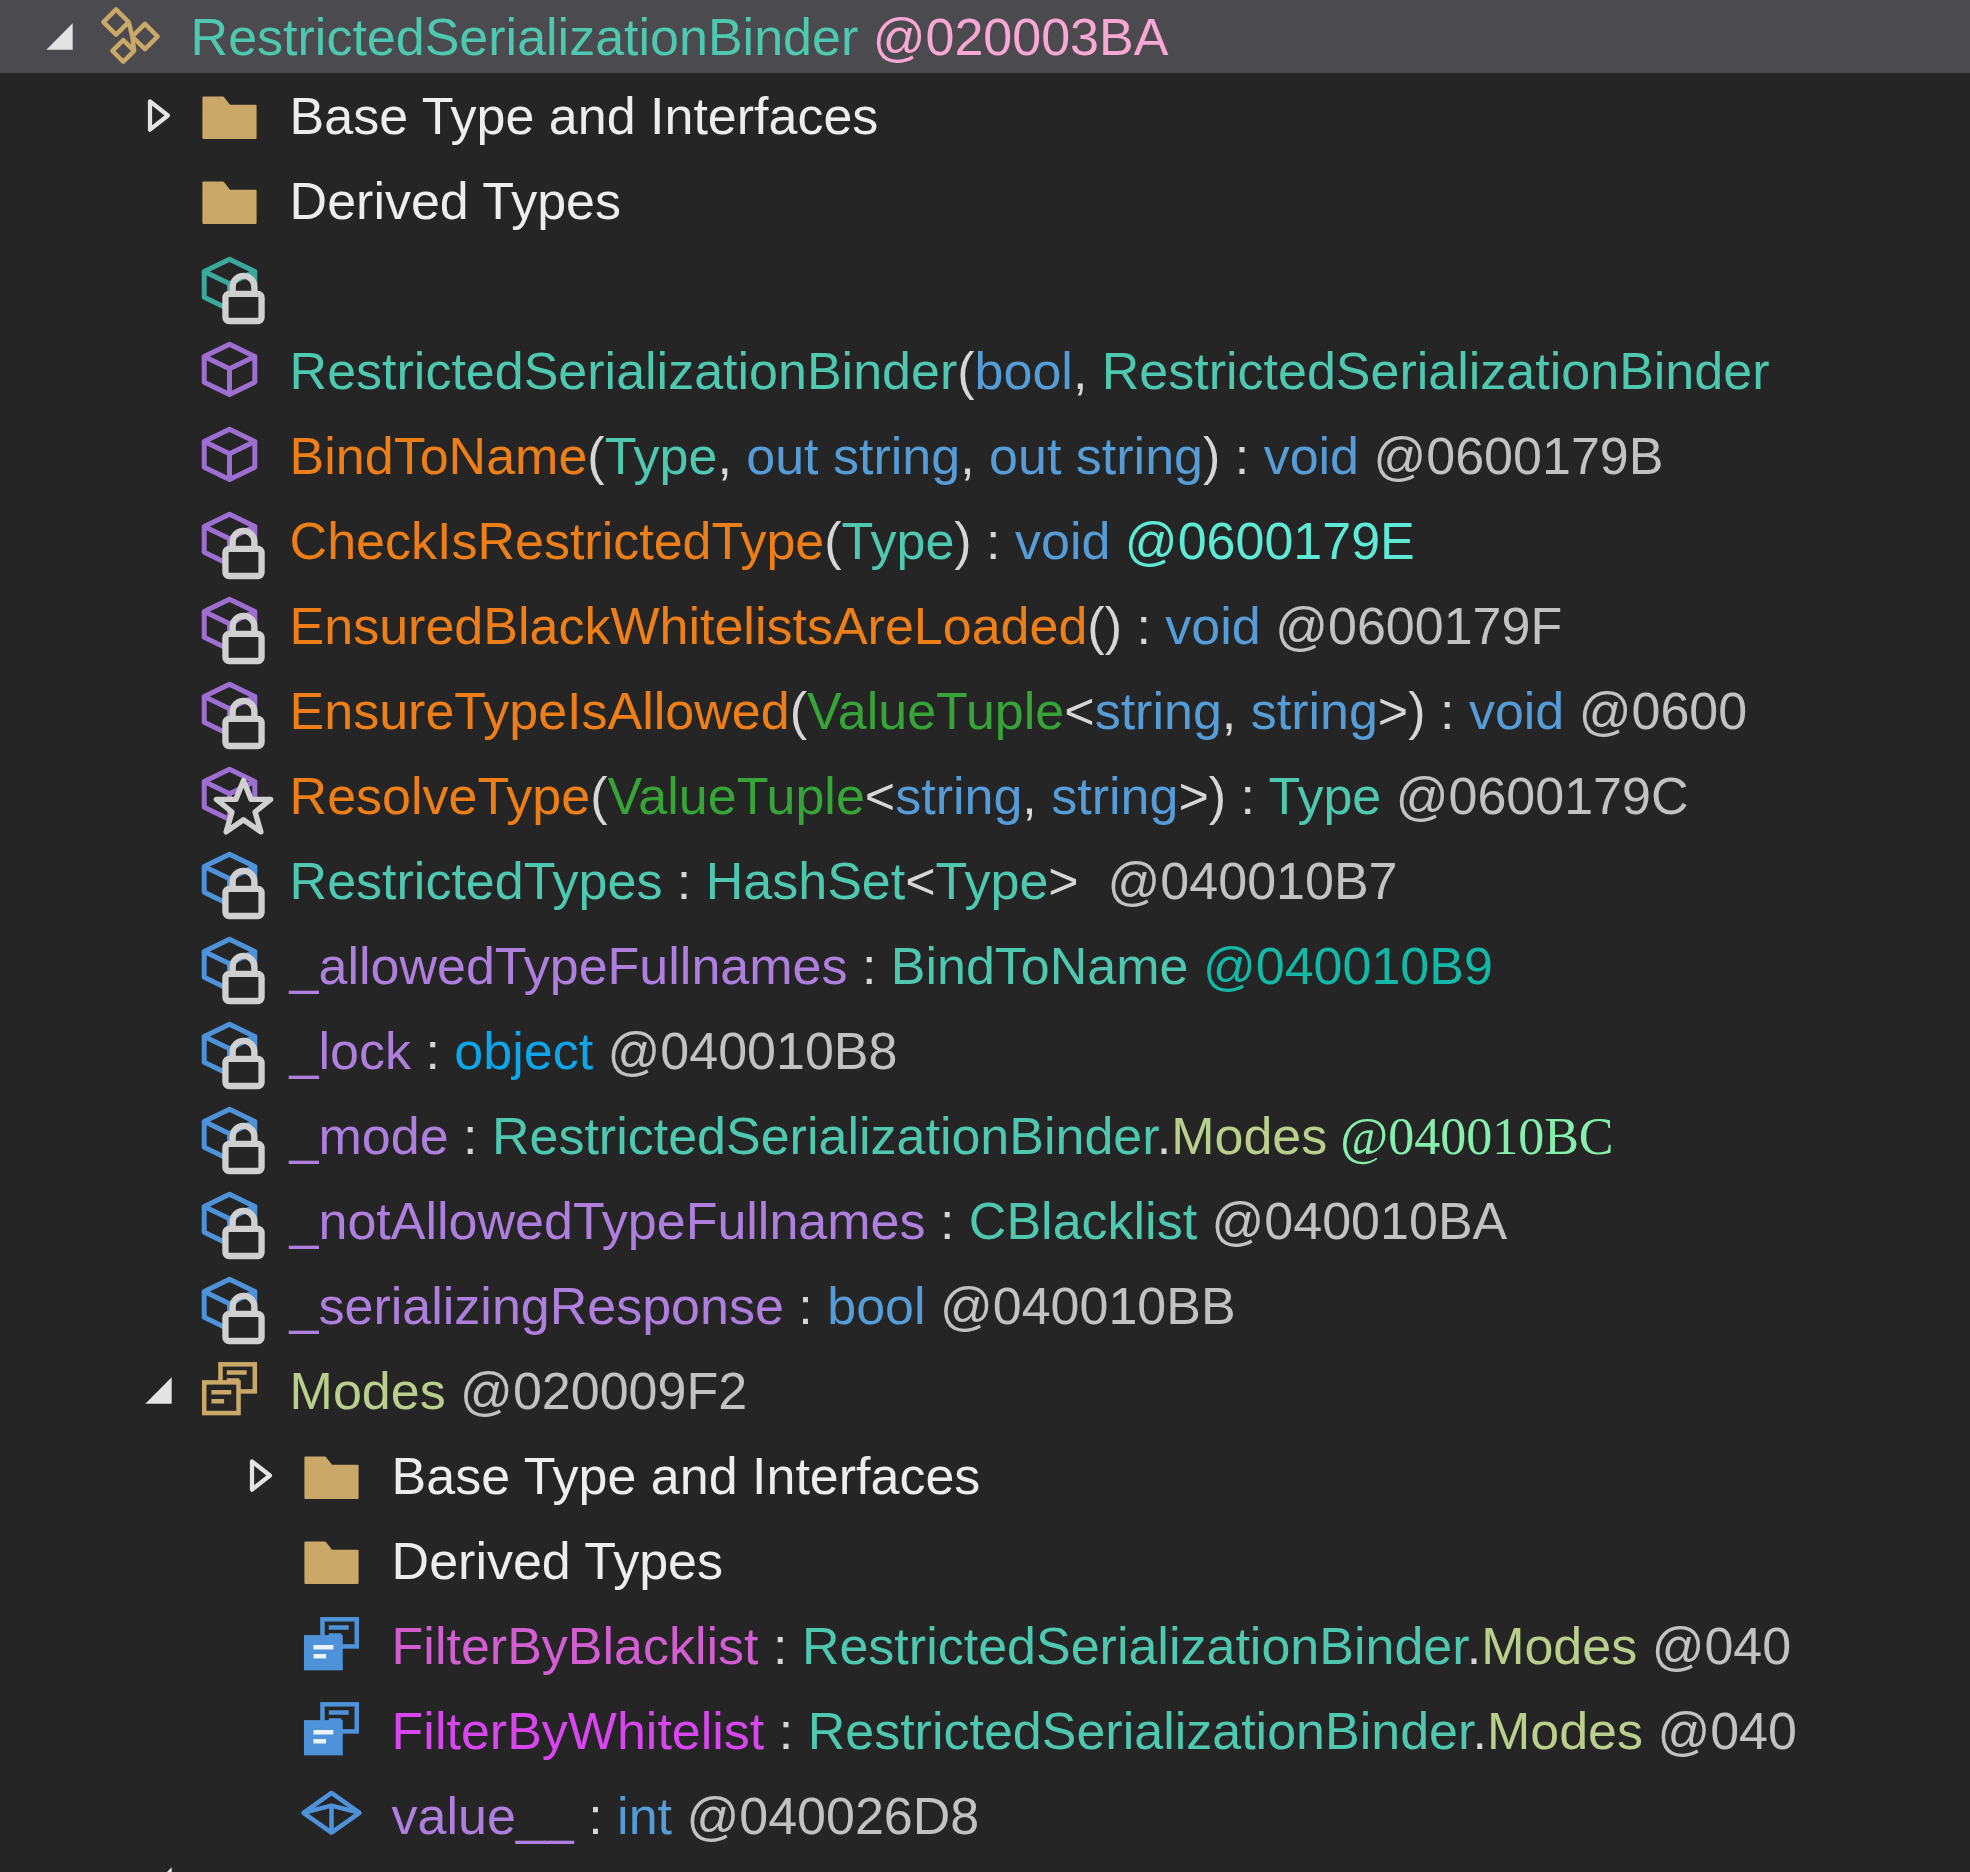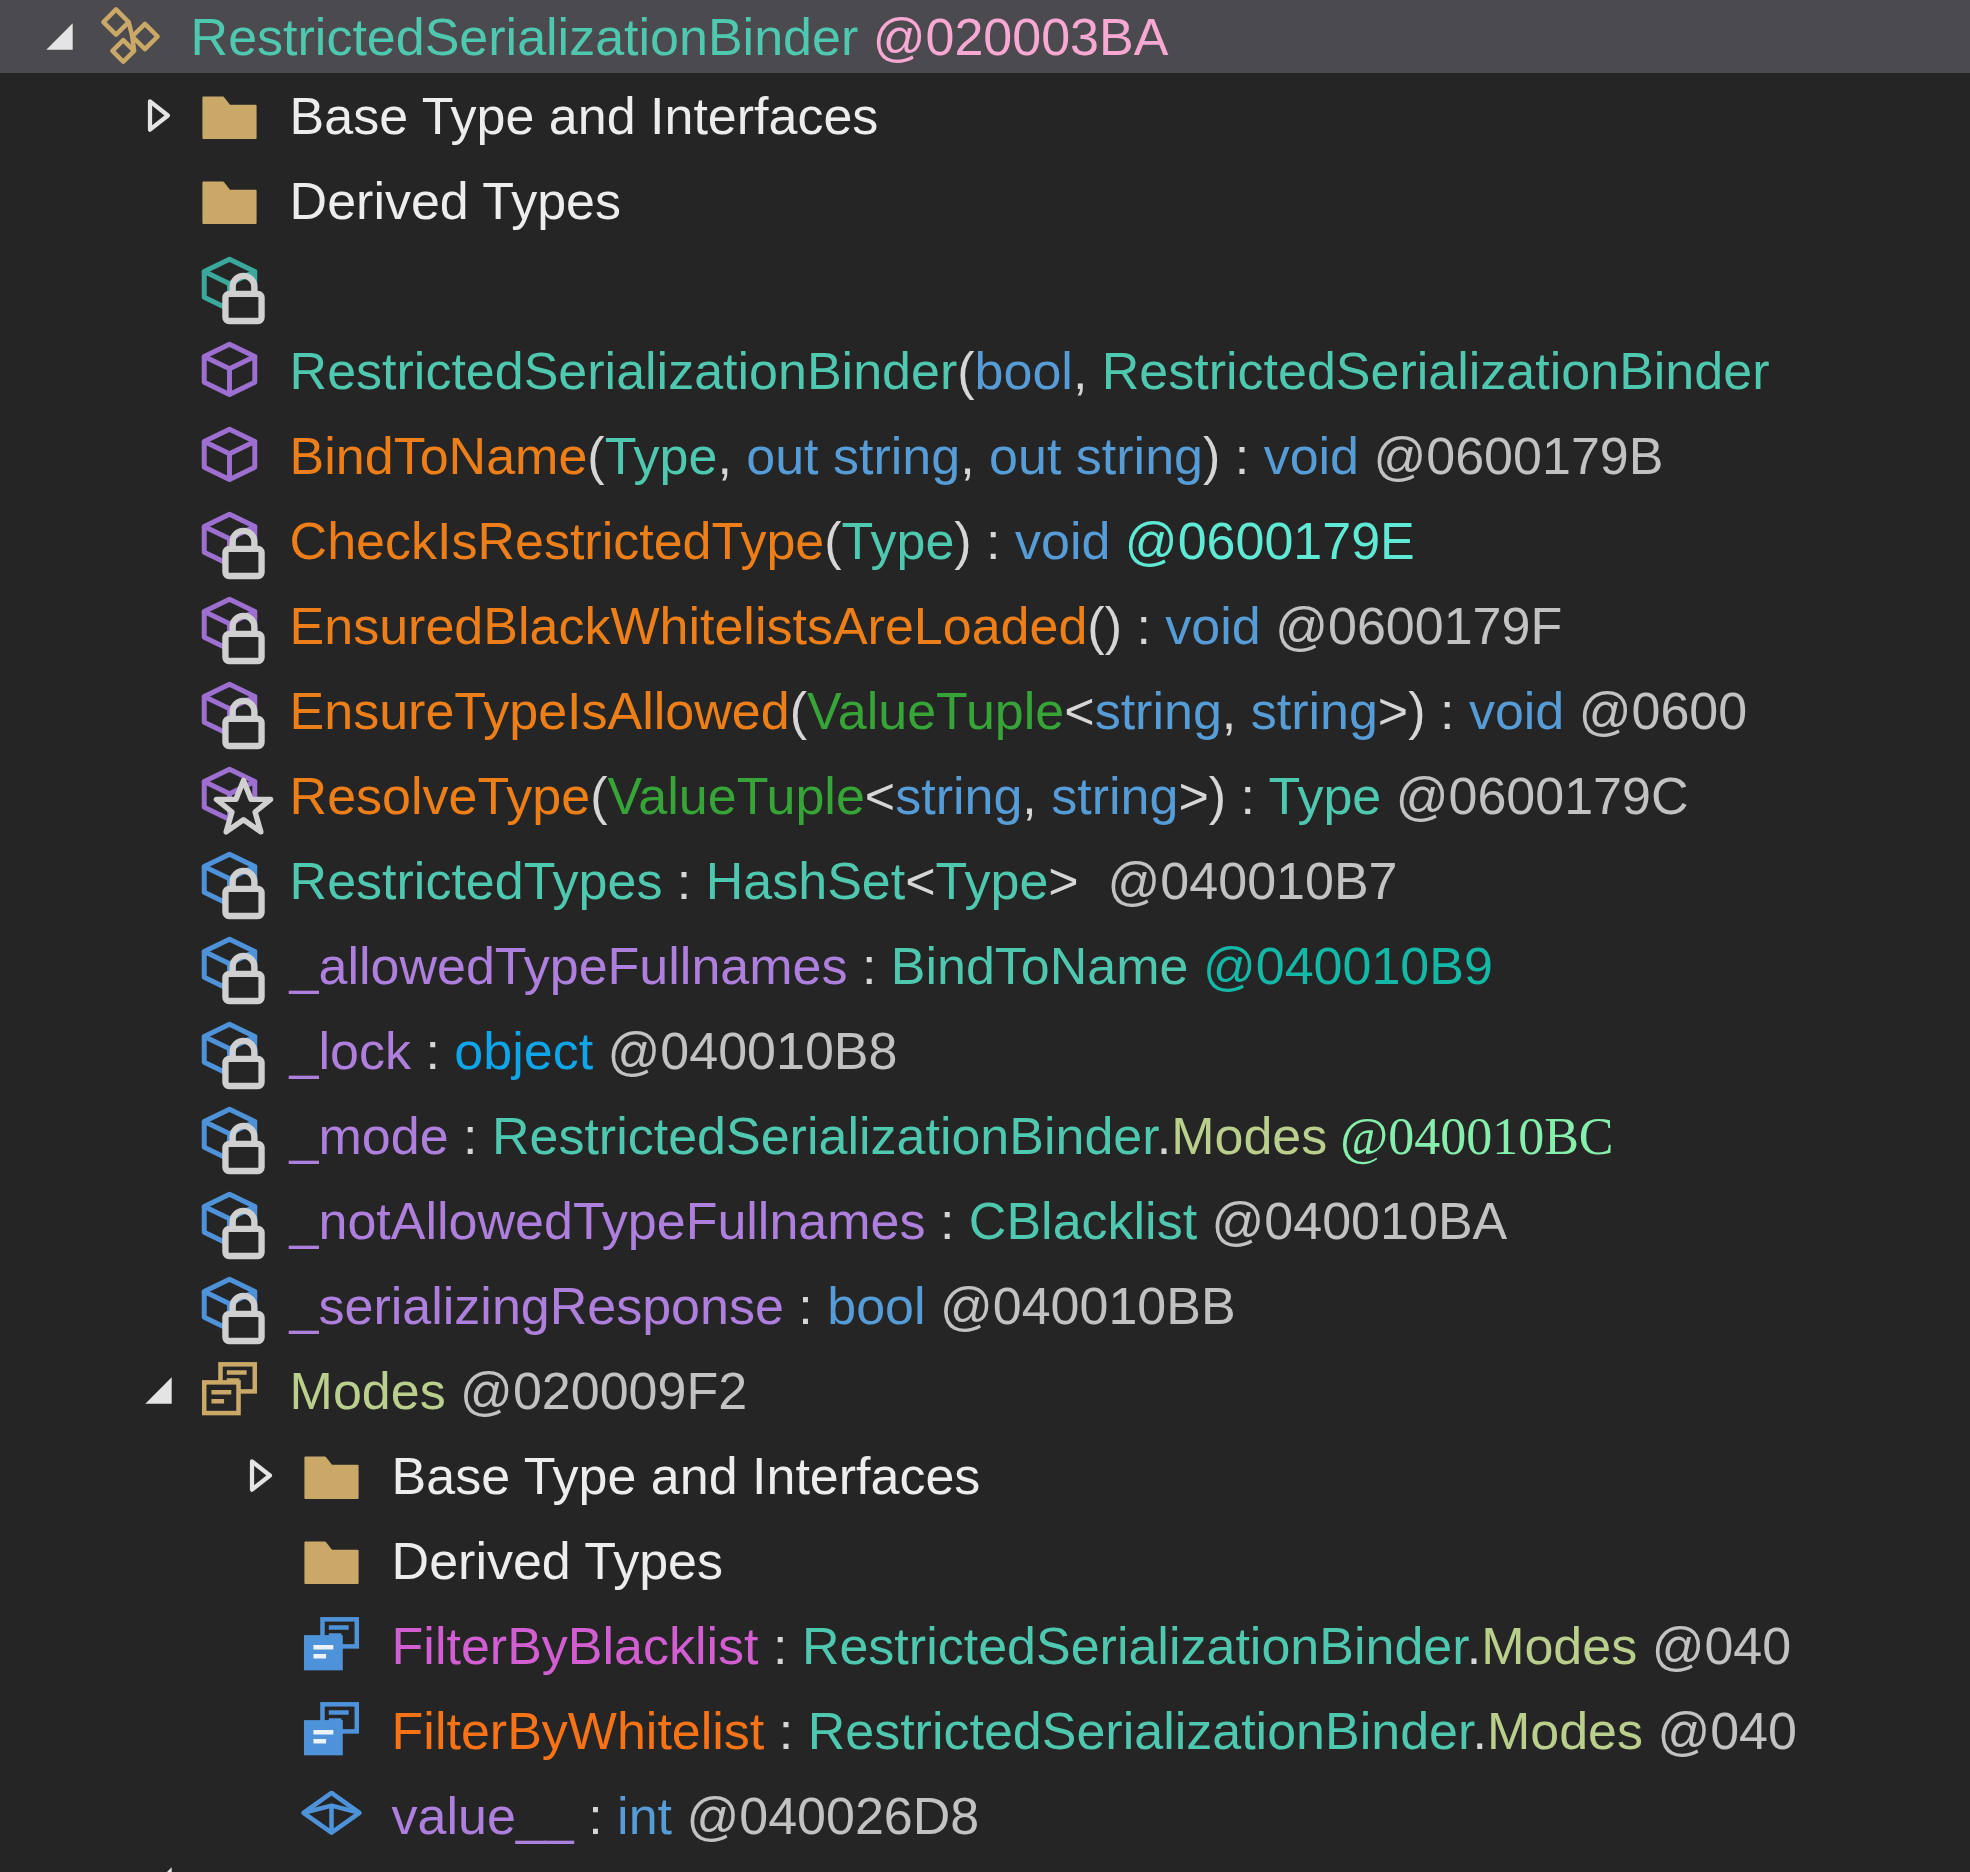--- a/index.html
+++ b/index.html
@@ -354,21 +354,21 @@
       <span class="icon">
         <svg viewBox="0 0 72 72">
           <g fill="none" stroke="#4E93D9" stroke-width="5">
             <rect x="26" y="7" width="38" height="30"></rect>
             <path d="M33 16 h22 M33 25 h14"></path>
           </g>
           <rect x="8" y="27" width="38" height="34" fill="#4E93D9" stroke="#4E93D9" stroke-width="5"></rect>
           <path d="M16 38 h22 M16 48 h14" stroke="#EAF2FB" stroke-width="5" fill="none"></path>
         </svg>
       </span>
-      <span class="label"><span style="color: #f97316;">FilterByWhitelist</span><span style="color: rgb(214, 214, 214);"> : </span><span style="color: rgb(78, 201, 176);">RestrictedSerializationBinder</span><span style="color: rgb(214, 214, 214);">.</span><span style="color: rgb(186, 207, 140);">Modes</span><span style="color: rgb(194, 194, 194);"> @040</span></span>
+      <span class="label"><span style="color: #d946ef;">FilterByWhitelist</span><span style="color: rgb(214, 214, 214);"> : </span><span style="color: rgb(78, 201, 176);">RestrictedSerializationBinder</span><span style="color: rgb(214, 214, 214);">.</span><span style="color: rgb(186, 207, 140);">Modes</span><span style="color: rgb(194, 194, 194);"> @040</span></span>
     </div>
     <div class="row" data-level="2">
       <span class="expander"></span>
       <span class="icon">
         <svg viewBox="0 0 72 72">
           <g fill="none" stroke="#4E93D9" stroke-width="5" stroke-linejoin="round">
             <path d="M36 11 L67 33 L36 55 L5 33 Z"></path>
             <path d="M5 33 L36 25 L67 33"></path>
             <path d="M36 25 V55"></path>
           </g>

